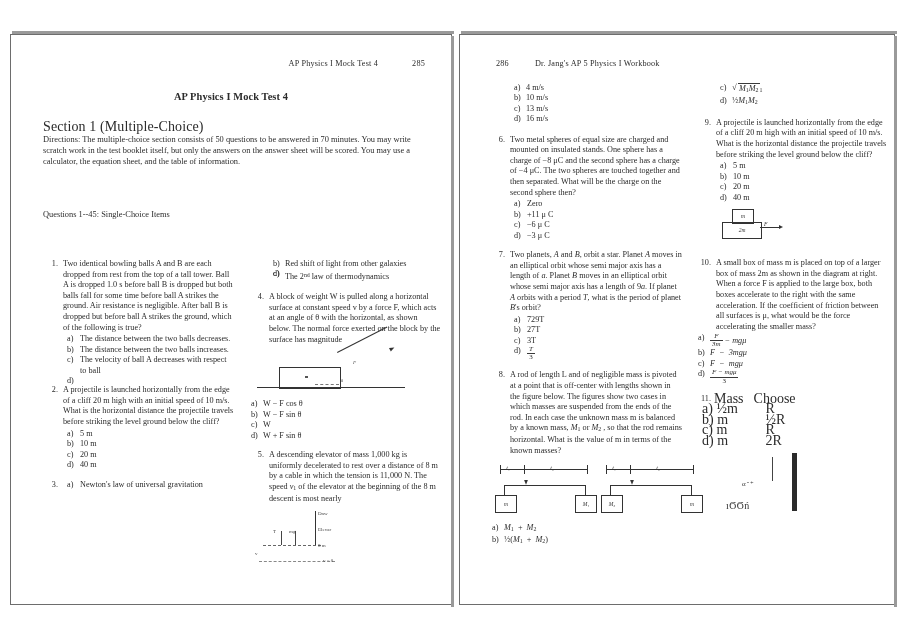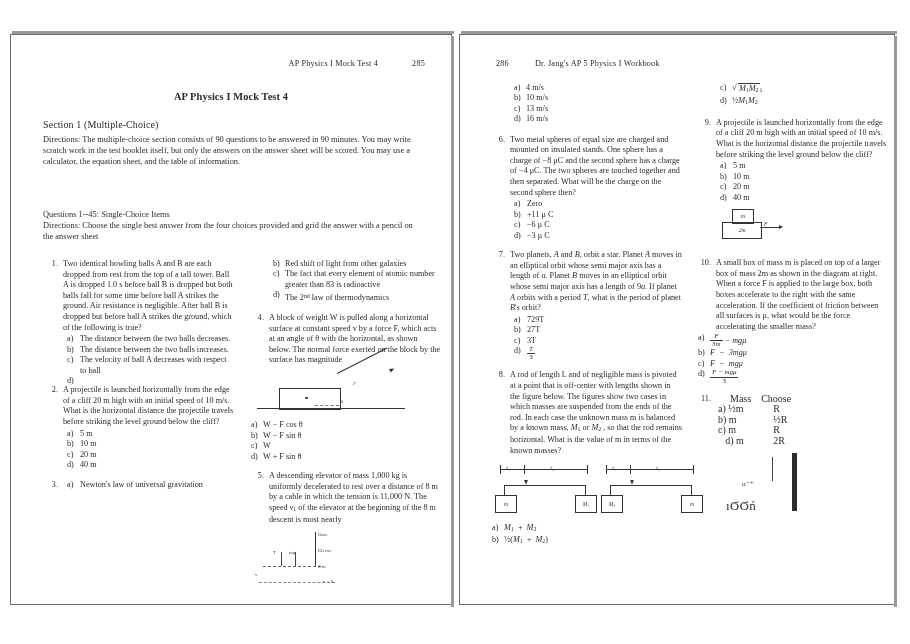--- a/index.html
+++ b/index.html
@@ -36,21 +36,21 @@
   .runhead-left .title{margin-right:34px;}
   .runhead-right{left:36px;top:24px;}
   .runhead-right .folio{margin-right:26px;}
 
   .doc-title{
     position:absolute;left:0;right:0;top:56px;text-align:center;
     font-size:10.4px;font-weight:bold;letter-spacing:.1px;
   }
 
   .sec-head{
-    position:absolute;left:32px;top:84px;font-size:10px;letter-spacing:.1px;
+    position:absolute;left:32px;top:84px;font-size:14px;letter-spacing:.1px;
   }
   .directions{
     position:absolute;left:32px;right:26px;top:99px;
     font-size:8.4px;line-height:11.2px;text-align:left;
   }
   .qhead{
     position:absolute;left:32px;right:26px;top:174px;
     font-size:8.4px;line-height:11.2px;
   }
 
@@ -157,43 +157,42 @@
   .fig-boxes .farrow{position:absolute;left:64px;top:20px;width:20px;height:1px;background:#333;}
   .fig-boxes .fhead{position:absolute;left:83px;top:18px;width:0;height:0;
             border-left:4px solid #333;border-top:2px solid transparent;border-bottom:2px solid transparent;}
   .fig-boxes .flabel{position:absolute;left:68px;top:12px;font-size:5.5px;font-style:italic;}
 
   
   .fig-wall{height:74px;}
   .fig-wall .wall{position:absolute;left:96px;top:2px;width:5px;height:58px;background:#2b2b2b;}
   .fig-wall .line{position:absolute;left:76px;top:6px;width:1px;height:24px;background:#444;}
   .fig-wall .glyph1{position:absolute;left:46px;top:28px;font-size:7px;color:#333;letter-spacing:1px;}
-  .fig-wall .glyph2{position:absolute;left:30px;top:50px;font-size:13px;color:#333;letter-spacing:.5px;}
+  .fig-wall .glyph2{position:absolute;left:30px;top:50px;font-size:10px;color:#333;letter-spacing:.5px;}
 </style>
 </head>
 <body>
 
 <div class="spread">
 
   <div class="page page-left">
     <div class="page-inner">
 
       <div class="runhead runhead-left">
         <span class="title">AP Physics I Mock Test 4</span><span class="folio">285</span>
       </div>
 
       <div class="doc-title">AP Physics I Mock Test 4</div>
 
       <div class="sec-head">Section 1 (Multiple-Choice)</div>
 
-      <div class="directions">Directions: The multiple-choice section consists of 90 questions to be answered in 90 minutes. You may write scratch work in the test booklet itself, but only the answers on the answer sheet will be scored. You may use a calculator, the equation sheet, and the table of information.</div>
+      <div class="directions">Directions: The multiple-choice section consists of 50 questions to be answered in 70 minutes. You may write scratch work in the test booklet itself, but only the answers on the answer sheet will be scored. You may use a calculator, the equation sheet, and the table of information.</div>
 
       <div class="qhead">
         <div>Questions 1--45: Single-Choice Items</div>
-        <div>Directions: Choose the single best answer from the four choices provided and grid the answer with a pencil on the answer sheet</div>
       </div>
 
       <div class="cols" style="top:224px;">
 
         <div class="col col-a">
 
           <div class="q">
             <span class="num">1.</span>
             <div class="body">Two identical bowling balls A and B are each dropped from rest from the top of a tall tower. Ball A is dropped 1.0 s before ball B is dropped but both balls fall for some time before ball A strikes the ground. Air resistance is negligible. After ball B is dropped but before ball A strikes the ground, which of the following is true?</div>
             <ul class="choices">
@@ -221,21 +220,21 @@
               <li><span class="lbl">a)</span><span>Newton's law of universal gravitation</span></li>
             </ul>
           </div>
 
         </div>
 
         <div class="col col-b">
 
           <ul class="cont-choices">
             <li><span class="lbl">b)</span><span>Red shift of light from other galaxies</span></li>
-            <li><span class="lbl">c)</span><span>The fact that every element of atomic number greater than 83 is radioactive</span></li>
+            <li><span class="lbl">c)</span></li>
             <li><span class="lbl">d)</span><span>The 2<span class="sup">nd</span> law of thermodynamics</span></li>
           </ul>
 
           <div class="q">
             <span class="num">4.</span>
             <div class="body">A block of weight W is pulled along a horizontal surface at constant speed v by a force F, which acts at an angle of θ with the horizontal, as shown below. The normal force exerted on the block by the surface has magnitude</div>
 
             <div class="fig fig-block">
               <div class="ground"></div>
               <div class="box"></div>
@@ -397,42 +396,42 @@
               <li><span class="lbl">a)</span><span class="frac"><span class="nu it">F</span><span class="de it">3m</span></span> <span class="it">− mgμ</span></li>
               <li><span class="lbl">b)</span><span class="it">F &nbsp;− &nbsp;3mgμ</span></li>
               <li><span class="lbl">c)</span><span class="it">F &nbsp;− &nbsp;mgμ</span></li>
               <li><span class="lbl">d)</span><span class="frac"><span class="nu it">F − mgμ</span><span class="de">3</span></span></li>
             </ul>
           </div>
 
           <div class="q">
             <span class="num">11.</span>
 
-            <table style="margin-left:22px;border-collapse:collapse;font-size:10px;">
+            <table style="margin-left:6px;border-collapse:collapse;font-size:14px;">
               <thead>
                 <tr>
                   <th style="font-weight:normal;text-align:left;padding:0 10px 0 12px;">Mass</th>
                   <th style="font-weight:normal;text-align:left;padding:0;">Choose</th>
                 </tr>
               </thead>
               <tbody>
                 <tr>
                   <td style="padding:0 10px 0 0;"><span>a)</span> <span>½m</span></td>
                   <td style="padding:0 0 0 12px;">R</td>
                 </tr>
                 <tr>
                   <td style="padding:0 10px 0 0;"><span>b)</span> <span>m</span></td>
                   <td style="padding:0 0 0 12px;">½R</td>
                 </tr>
                 <tr>
                   <td style="padding:0 10px 0 0;"><span>c)</span> <span>m</span></td>
                   <td style="padding:0 0 0 12px;">R</td>
                 </tr>
                 <tr>
-                  <td style="padding:0 10px 0 0;text-align:center;"><span>d)</span> <span>m</span></td>
+                  <td style="padding:0 10px 0 0;"><span>d)</span> <span>m</span></td>
                   <td style="padding:0 0 0 12px;">2R</td>
                 </tr>
               </tbody>
             </table>
 
             <div class="fig fig-wall">
               <div class="wall"></div>
               <div class="line"></div>
               <div class="glyph1">αˆ⁺</div>
               <div class="glyph2">ıϬϬń</div>

